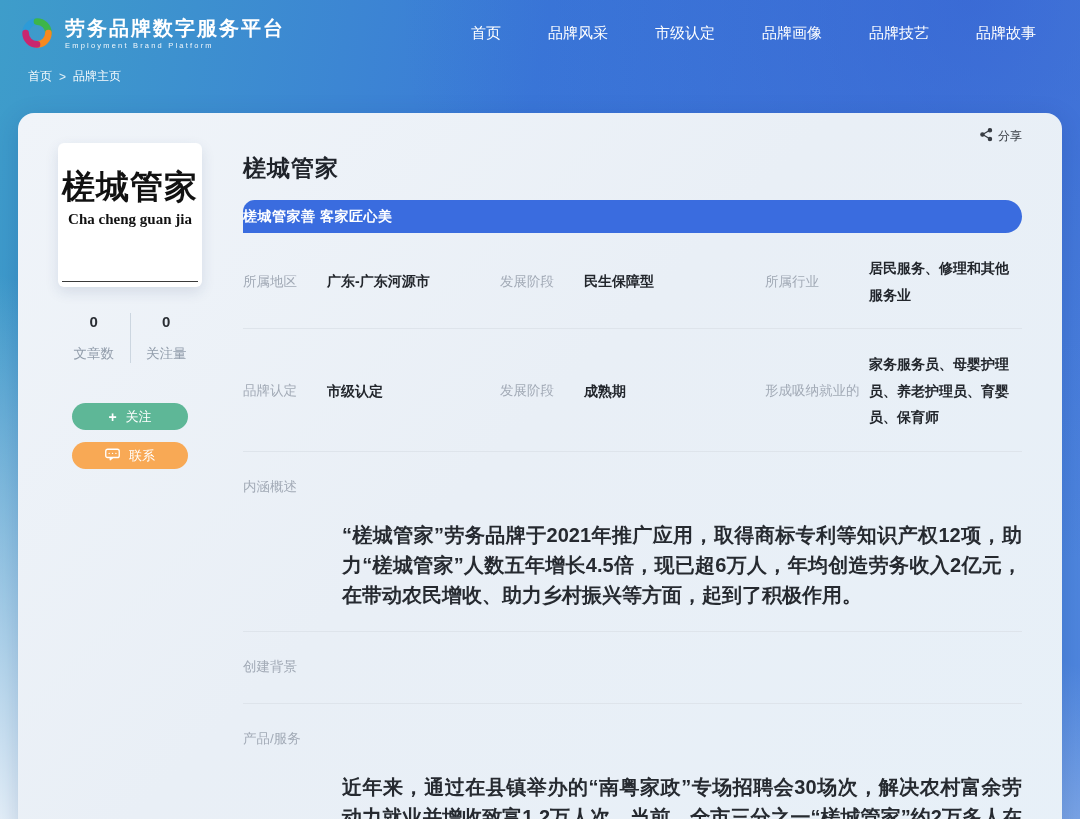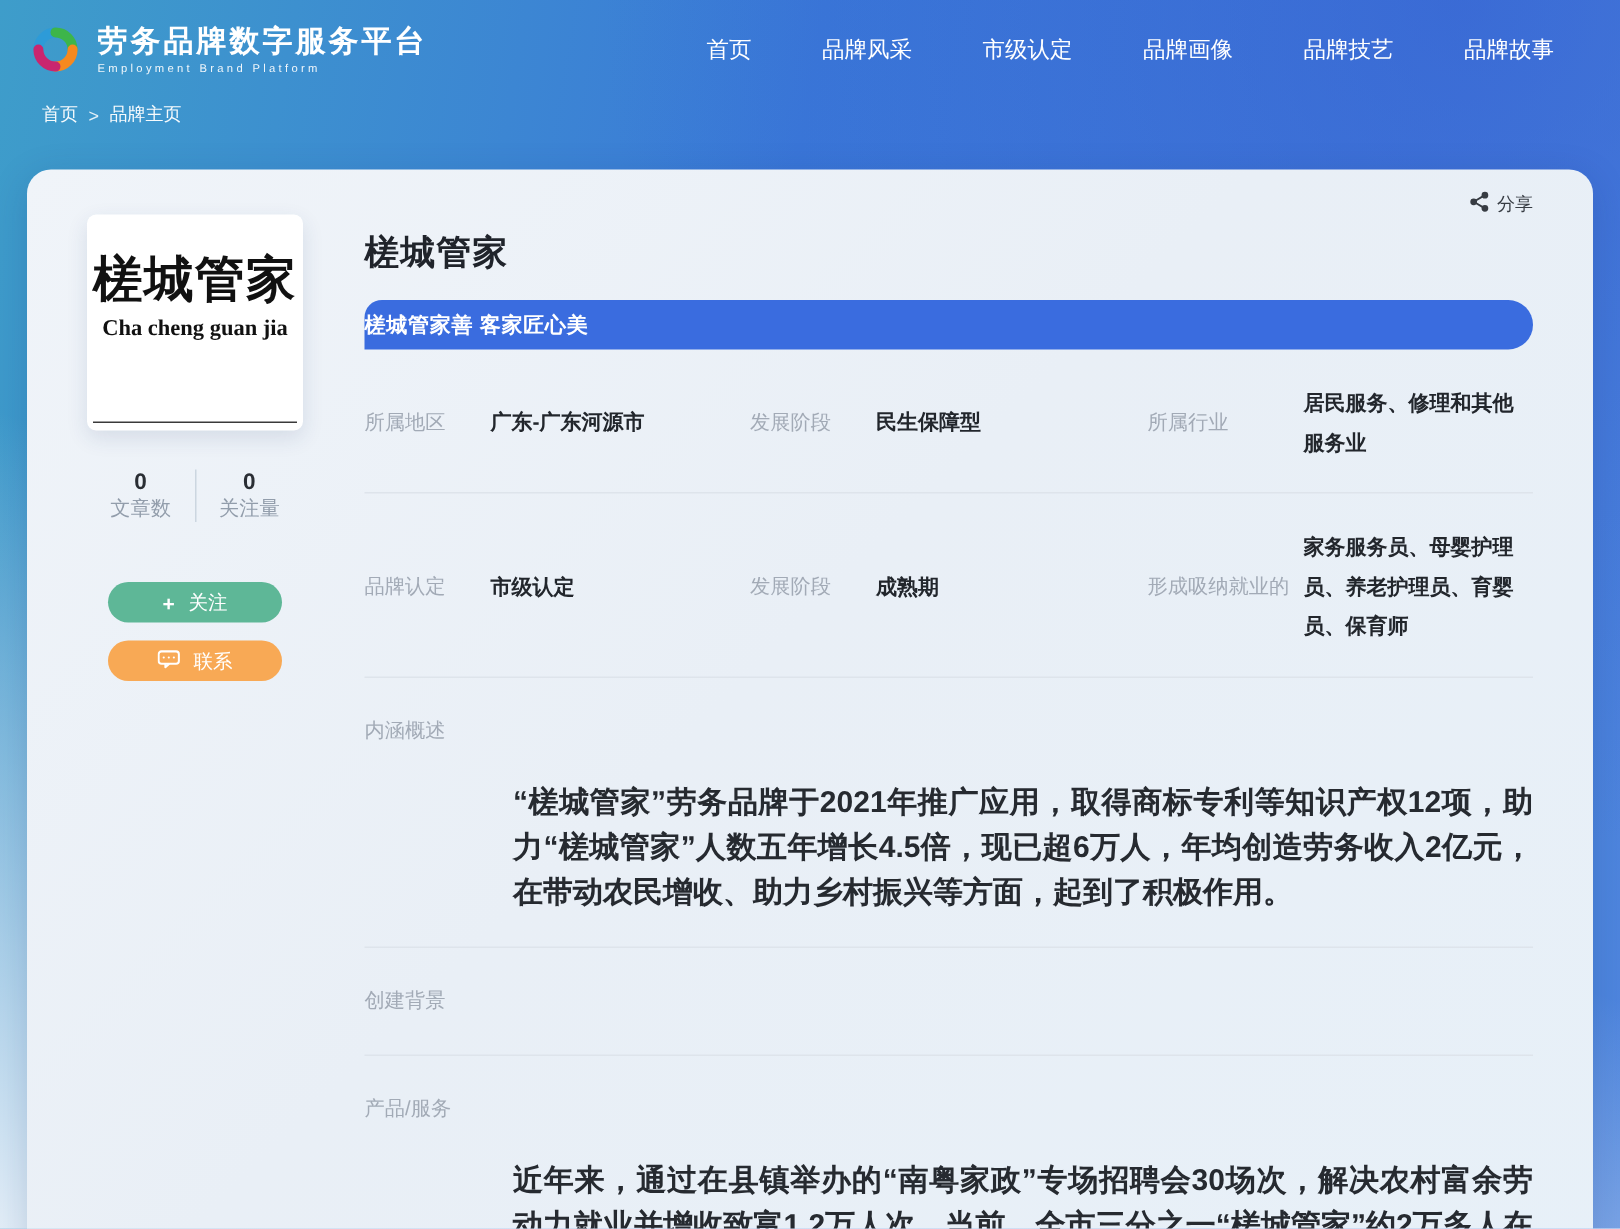--- a/index.html
+++ b/index.html
@@ -35,21 +35,21 @@
   .brand-logo-card { position:relative; width:144px; height:144px; background:#fff; border-radius:6px;
     box-shadow:0 5px 14px rgba(30,60,110,.12); text-align:center; padding-top:26px;
     font-family:"Liberation Serif","DejaVu Serif",serif; color:#111; }
   .brand-logo-cn { font-size:33px; font-weight:700; letter-spacing:1px; line-height:1.1; }
   .brand-logo-en { font-size:15px; font-weight:700; margin-top:6px; letter-spacing:0px; }
   .brand-logo-line { position:absolute; left:4px; right:4px; bottom:5px; border-bottom:1.5px solid #3a3a3a; }
   .stats-row { display:flex; margin-top:26px; }
   .stat-cell { flex:1; text-align:center; }
   .stat-cell:first-child { border-right:1px solid #ccd6e0; }
   .stat-value { font-size:15px; font-weight:700; color:#2a2e34; }
-  .stat-label { font-size:13.5px; color:#929dab; margin-top:0; }
+  .stat-label { font-size:13.5px; color:#929dab; margin-top:15px; }
   .btn-col { margin-top:40px; display:flex; flex-direction:column; align-items:center; gap:12px; }
   .pill-btn { width:116px; height:27px; border:none; border-radius:14px; color:#fff; font-size:13px;
     display:flex; align-items:center; justify-content:center; gap:9px; cursor:pointer;
     font-family:inherit; }
   .follow-btn { background:#5eb797; }
   .contact-btn { background:#f8a955; }
   .plus-glyph { font-size:14px; font-weight:700; line-height:1; }
   
   .right-col { flex:1; margin-left:41px; position:relative; }
   .share-btn { position:absolute; top:-16px; right:0; display:flex; align-items:center; gap:4px;

